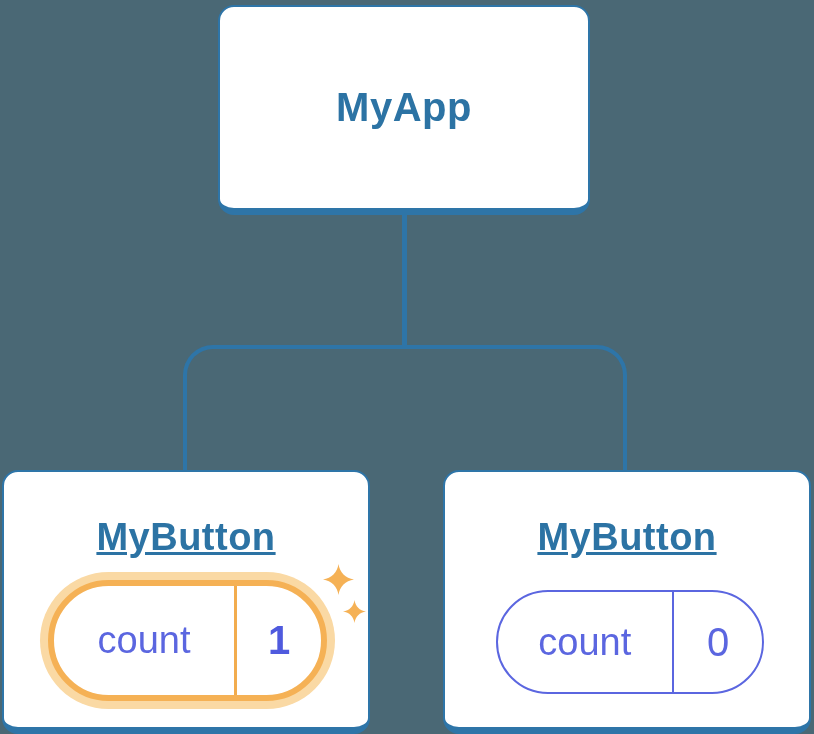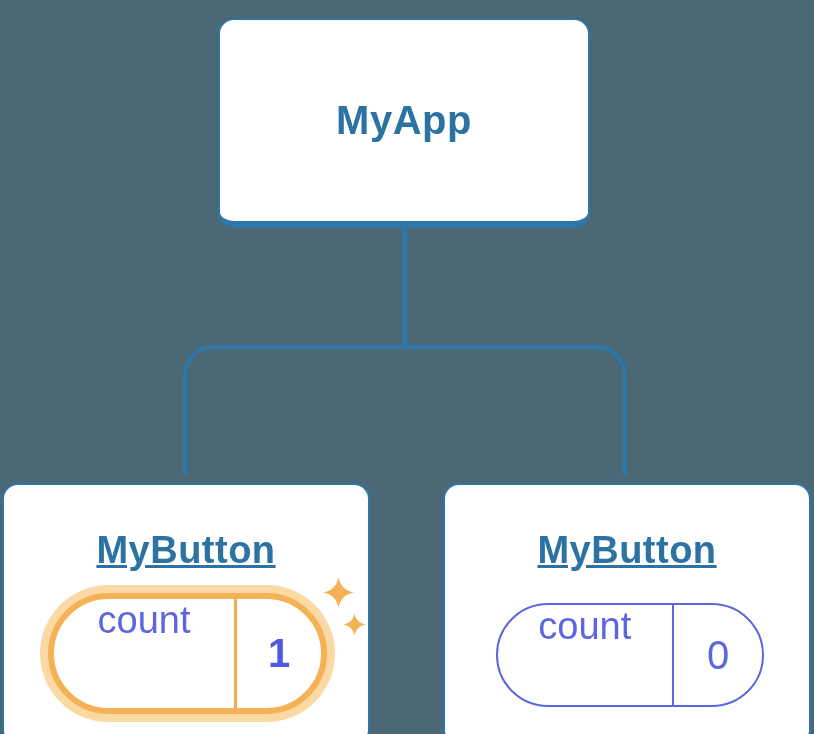--- a/index.html
+++ b/index.html
@@ -44,21 +44,20 @@
 
   
   .card {
     position: absolute;
     background: #ffffff;
     border: 2.5px solid #2e75a8;
     border-bottom-width: 7px;
     border-radius: 16px;
     box-sizing: border-box;
     z-index: 2;
-    margin-top: 13px;
   }
   .root-card {
     left: 218px;
     top: 5px;
     width: 372px;
     height: 210px;
     display: flex;
     align-items: center;
     justify-content: center;
   }
@@ -112,20 +111,21 @@
     left: 51px;
     top: 118px;
     width: 268px;
     height: 104px;
     border: 2.5px solid #5b66e0;
     border-radius: 54px;
   }
   .pill-left {
     flex: 1 1 auto;
     display: flex;
+    align-items: center;
     justify-content: center;
   }
   .pill-right {
     display: flex;
     align-items: center;
     justify-content: center;
   }
   .pill-highlighted .pill-right { width: 84px; }
   .pill-plain .pill-right { width: 88px; }
   .pill-divider {

